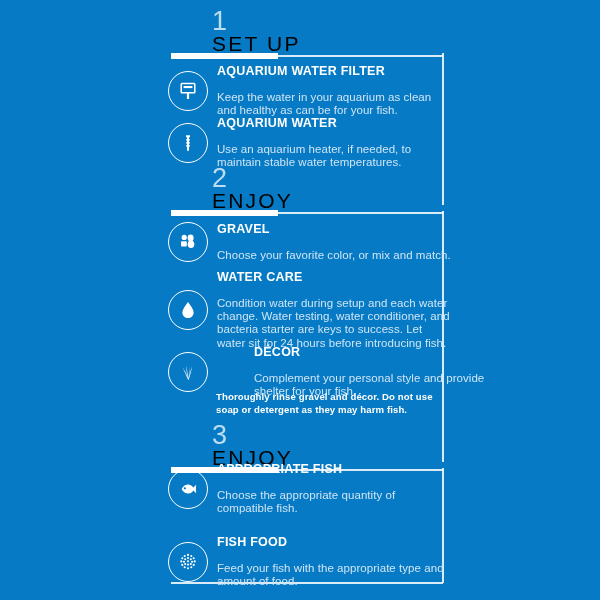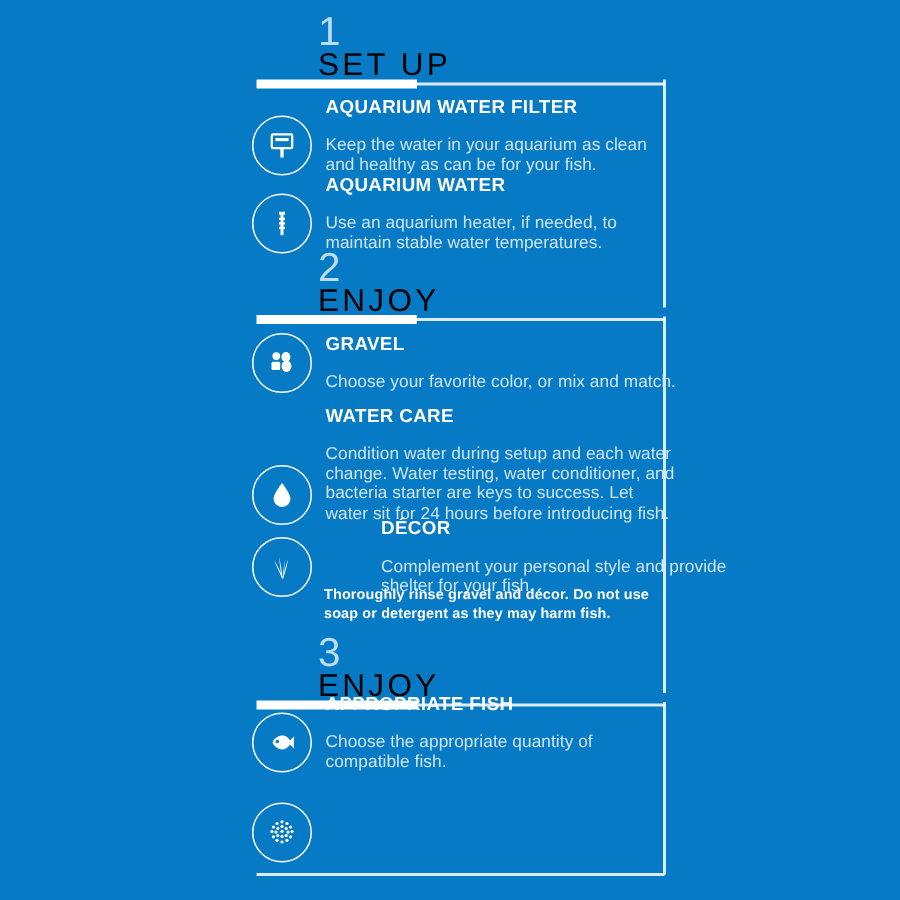--- a/index.html
+++ b/index.html
@@ -88,21 +88,21 @@
     width: 272px;
     height: 1.5px;
     background: rgba(255,255,255,0.85);
   }
 
   
   .item {
     position: absolute;
     left: 168px;
     display: flex;
-    align-items: flex-end;
+    align-items: center;
   }
   .icon-circle {
     flex: 0 0 auto;
     width: 38px;
     height: 38px;
     border: 1.6px solid #ffffff;
     border-radius: 50%;
     margin-top: 2px;
     display: flex;
     align-items: center;
@@ -290,15 +290,19 @@
             <circle cx="13.8" cy="13.0" r="1.05"></circle>
           <circle cx="5.3" cy="13.9" r="1.05"></circle>
             <circle cx="11" cy="13.6" r="1.05"></circle>
             <circle cx="16.7" cy="13.9" r="1.05"></circle>
           <circle cx="7.7" cy="16.2" r="1.05"></circle>
             <circle cx="14.3" cy="16.2" r="1.05"></circle>
           <circle cx="11" cy="17.3" r="1.05"></circle>
         </g>
       </svg>
     </div>
+    <div class="item-text">
+      <div class="item-title">FISH FOOD</div>
+      <div class="item-desc">Feed your fish with the appropriate type and amount of food.</div>
+    </div>
   </div>
 
 </div>
 
 </body></html>

